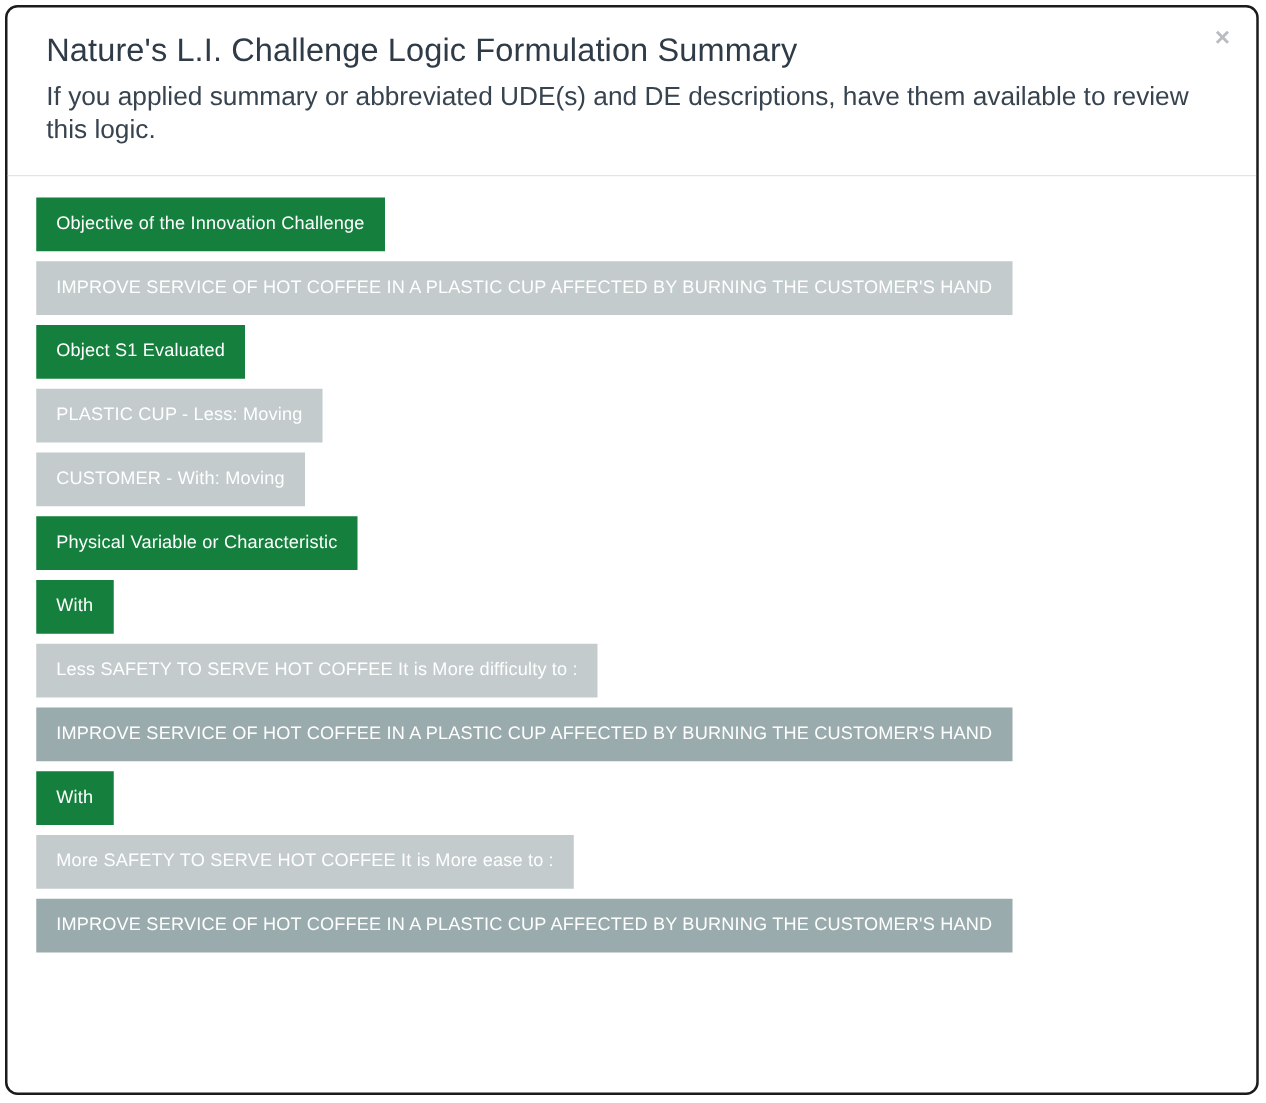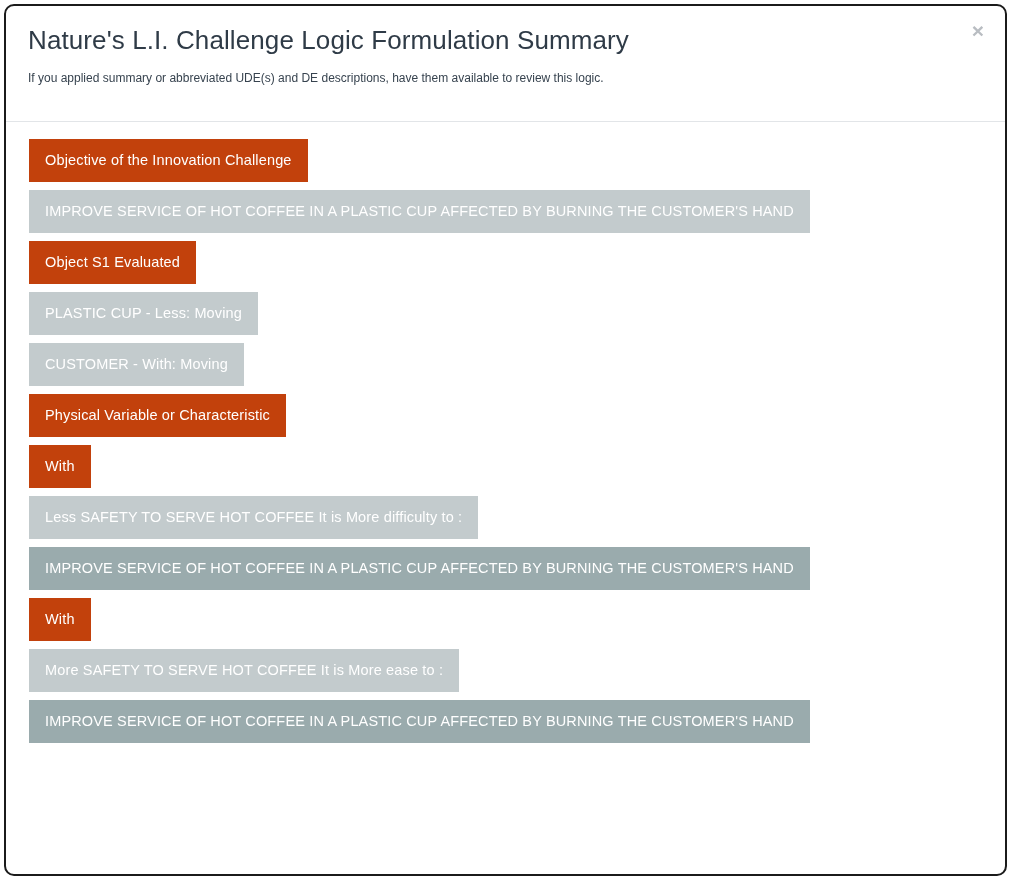--- a/index.html
+++ b/index.html
@@ -26,37 +26,37 @@
     box-sizing: border-box;
     background: #ffffff;
     border: 2px solid #1b1b1b;
     border-radius: 10px;
     overflow: hidden;
   }
 
   
   .modal-header {
     position: relative;
-    padding: 18px 22px 14px 22px;
+    padding: 18px 22px 14px 31px;
     border-bottom: 1px solid #e2e5e8;
     box-sizing: border-box;
-    height: 116px;
+    height: 135px;
   }
   .modal-title {
     margin: 0;
     font-size: 26px;
     font-weight: 400;
     line-height: 32px;
     color: #2f3b47;
     letter-spacing: 0.1px;
     padding-right: 40px;
   }
   .modal-subtitle {
     margin: 9px 0 0 0;
-    font-size: 12px;
+    font-size: 21px;
     font-weight: 400;
     line-height: 26px;
     color: #37434f;
     max-width: 975px;
   }
   .close-button {
     position: absolute;
     top: 12px;
     right: 14px;
     width: 26px;
@@ -88,21 +88,21 @@
     line-height: 43px;
     margin: 0 0 8px 0;
     padding: 0 16px;
     color: #ffffff;
     font-size: 14.5px;
     font-weight: 400;
     white-space: nowrap;
     overflow: hidden;
     letter-spacing: 0.15px;
   }
-  .logic-row.kind-label    { background: #c2410c; }
+  .logic-row.kind-label    { background: #15803d; }
   .logic-row.kind-value    { background: #c3cbcd; }
   .logic-row.kind-emphasis { background: #9aabad; }
 </style>
 </head>
 <body>
 
 <div class="modal">
 
   <div class="modal-header">
     <h1 class="modal-title">Nature's L.I. Challenge Logic Formulation Summary</h1>

